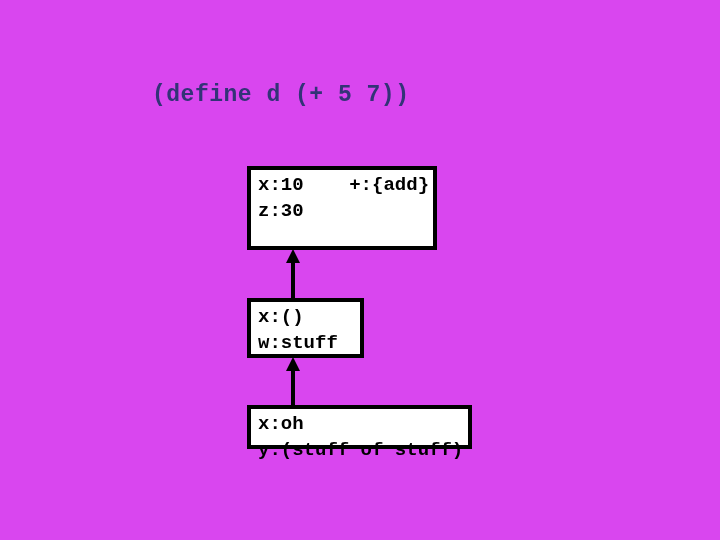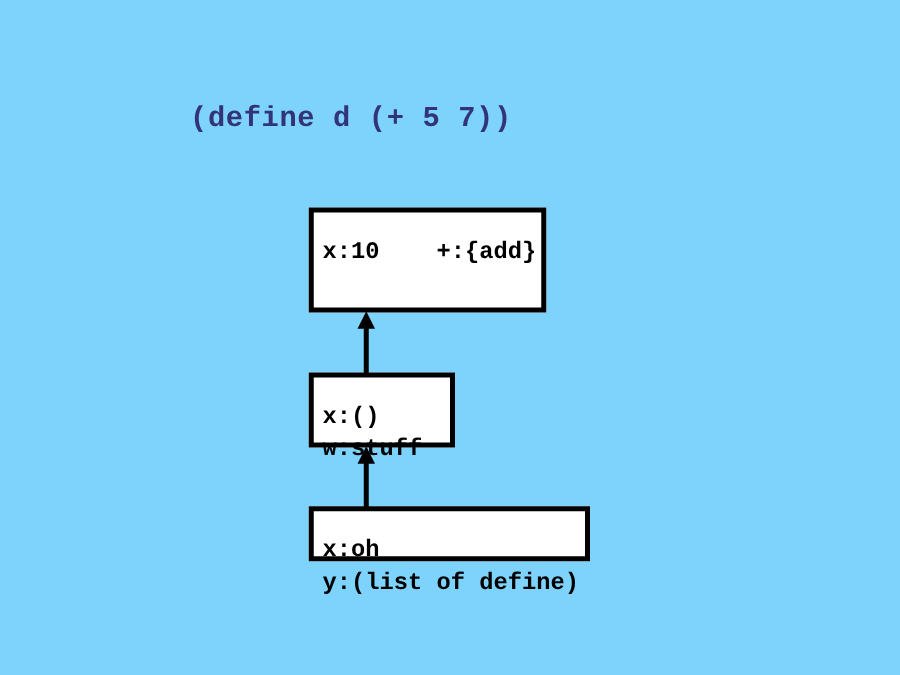--- a/index.html
+++ b/index.html
@@ -4,41 +4,41 @@
 <style>
   html, body {
     margin: 0;
     padding: 0;
     background: #ffffff;
   }
   .canvas {
     position: relative;
     width: 720px;
     height: 540px;
-    background: #7dd3fc;
+    background: #d946ef;
     overflow: hidden;
     font-family: "Liberation Mono", monospace;
   }
   .title {
     position: absolute;
     left: 152px;
     top: 82px;
     font-family: "Liberation Mono", monospace;
     font-size: 23px;
     font-weight: bold;
     color: #333377;
     white-space: pre;
     letter-spacing: 0.5px;
   }
   .frame {
     position: absolute;
     box-sizing: border-box;
     background: #ffffff;
     border: 4px solid #000000;
-    padding: 18px 0 0 7px;
+    padding: 2px 0 0 7px;
     color: #000000;
   }
   .frame .line {
     font-family: "Liberation Mono", monospace;
     font-size: 19px;
     font-weight: bold;
     line-height: 26px;
     white-space: pre;
     color: #000000;
   }
@@ -56,30 +56,31 @@
 </style>
 </head>
 <body>
 
 <div class="canvas">
 
   <div class="title">(define d (+ 5 7))</div>
 
   <div class="frame frame-global">
     <div class="line">x:10    +:{add}</div>
+    <div class="line">z:30</div>
   </div>
 
   <div class="frame frame-middle">
     <div class="line">x:()</div>
     <div class="line">w:stuff</div>
   </div>
 
   <div class="frame frame-bottom">
     <div class="line">x:oh</div>
-    <div class="line">y:(list of define)</div>
+    <div class="line">y:(stuff of stuff)</div>
   </div>
 
   <svg class="arrows" viewBox="0 0 720 540" xmlns="http://www.w3.org/2000/svg">
     <g>
       <line x1="293" y1="299" x2="293" y2="260" stroke="#000000" stroke-width="4"></line>
       <polygon points="293,249 286,263 300,263" fill="#000000"></polygon>
     </g>
     <g>
       <line x1="293" y1="406" x2="293" y2="368" stroke="#000000" stroke-width="4"></line>
       <polygon points="293,357 286,371 300,371" fill="#000000"></polygon>

